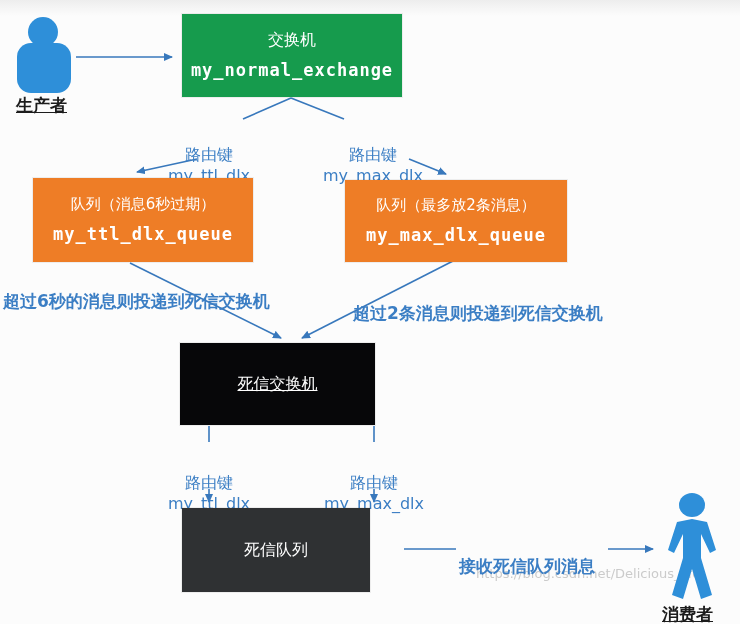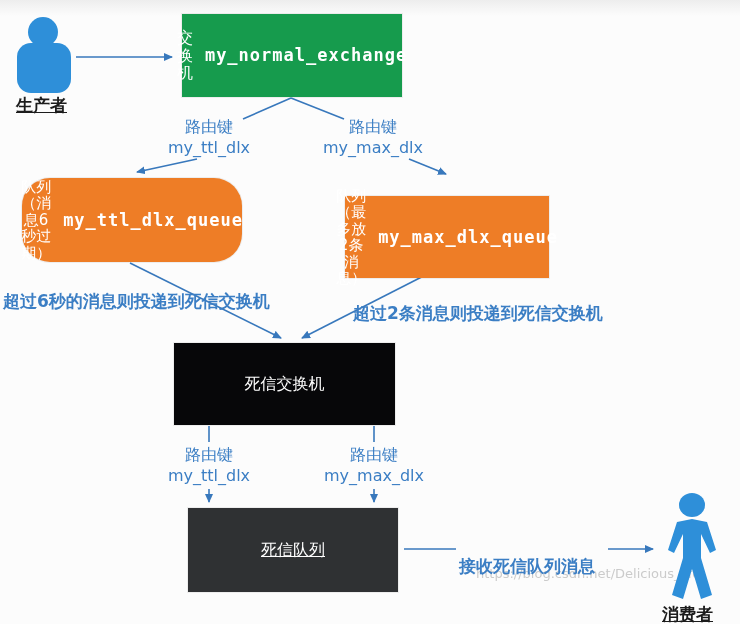--- a/index.html
+++ b/index.html
@@ -10,38 +10,38 @@
     position:relative;
     overflow:hidden;
   }
   .canvas{
     position:absolute;left:0;top:0;width:740px;height:624px;
     background:linear-gradient(180deg,#ededed 0px,#f3f3f3 6px,#fcfcfc 16px);
   }
   .connectors{position:absolute;left:0;top:0;z-index:1;}
   .node{
     position:absolute;z-index:2;
-    display:flex;flex-direction:row;align-items:center;justify-content:center;
+    display:flex;flex-direction:column;align-items:center;justify-content:center;
     color:#ffffff;text-align:center;gap:12px;
     box-shadow:0 0 0 1px rgba(0,0,0,0.06);
   }
   .node .node-title{font-size:16px;line-height:1.1;}
   .node .node-name{
     font-family:"DejaVu Sans Mono",monospace;
     font-weight:bold;font-size:17px;line-height:1.1;letter-spacing:1px;
   }
   .node-green{left:182px;top:14px;width:220px;height:83px;background:#169b4d;}
-  .node-orange-left{left:22px;top:178px;width:220px;height:84px;background:#ee7d26;border-radius:28px;}
-  .node-orange-right{left:345px;top:196px;width:204px;height:82px;background:#ee7d26;}
-  .node-black{left:174px;top:343px;width:221px;height:82px;background:#070709;}
-  .node-darkgray{left:188px;top:508px;width:210px;height:84px;background:#2f3133;text-decoration:underline;}
+  .node-orange-left{left:33px;top:178px;width:220px;height:84px;background:#ee7d26;}
+  .node-orange-right{left:345px;top:180px;width:222px;height:82px;background:#ee7d26;}
+  .node-black{left:180px;top:343px;width:195px;height:82px;background:#070709;text-decoration:underline;}
+  .node-darkgray{left:182px;top:508px;width:188px;height:84px;background:#2f3133;}
 
   .rk{
     position:absolute;z-index:2;width:110px;text-align:center;
-    color:#3b7ec4;font-size:16px;line-height:21px;
+    color:#3b7ec4;font-size:16px;line-height:21px;margin-top:28px;
   }
   .rk-top-left{left:154px;top:116px;}
   .rk-top-right{left:318px;top:116px;}
   .rk-bottom-left{left:154px;top:444px;}
   .rk-bottom-right{left:319px;top:444px;}
 
   .edge-label{
     position:absolute;z-index:3;
     color:#3b7ec4;font-size:17px;font-weight:bold;white-space:nowrap;
   }

